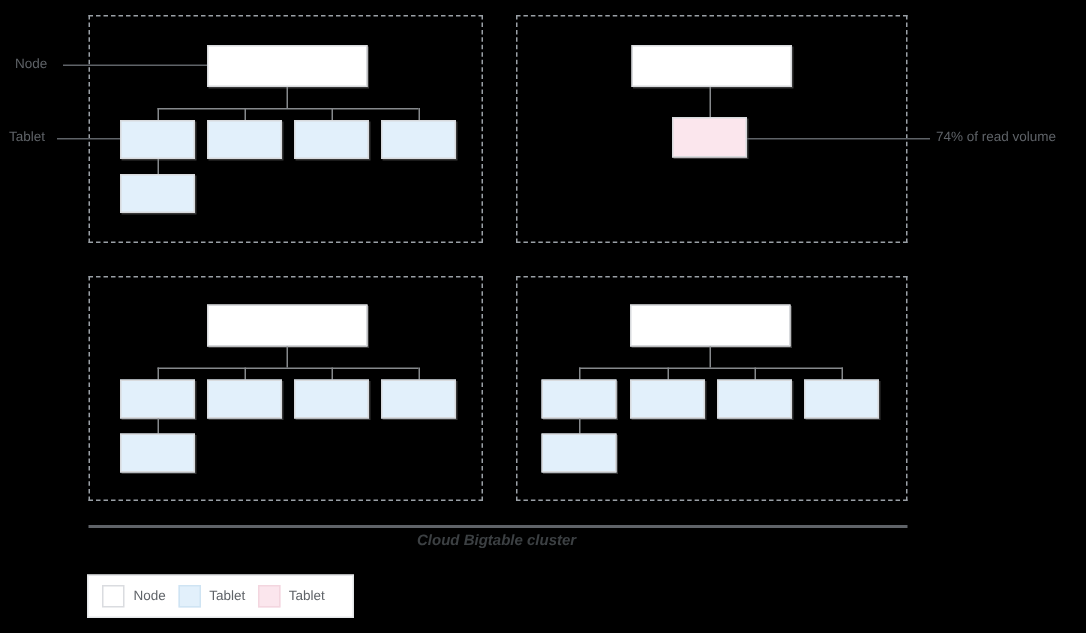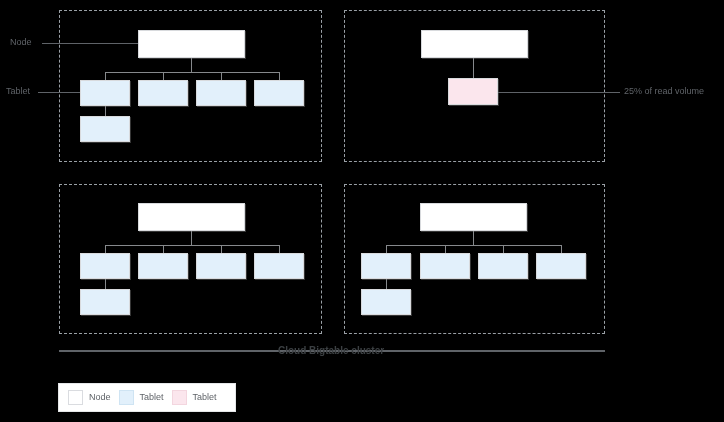--- a/index.html
+++ b/index.html
@@ -154,21 +154,21 @@
 
   <div class="panel" style="left:344px; top:10px; width:261px; height:152px;"></div>
 
   <div class="box node" style="left:421px; top:30px; width:107px; height:28px;"></div>
 
   <div class="line-v thin" style="left:473px; top:58px; height:20px;"></div>
 
   <div class="box hot" style="left:448px; top:78px; width:50px; height:27px;"></div>
 
   <div class="line-h" style="left:498px; top:92px; width:122px;"></div>
-  <div class="right-label" style="left:624px; top:86px;">25% of read volume</div>
+  <div class="right-label" style="left:624px; top:86px;">74% of read volume</div>
 
   <div class="panel" style="left:59px; top:184px; width:263px; height:150px;"></div>
 
   <div class="box node" style="left:138px; top:203px; width:107px; height:28px;"></div>
 
   <div class="line-v thin" style="left:191px; top:231px; height:14px;"></div>
   <div class="line-h thin" style="left:105px; top:245px; width:174px;"></div>
   <div class="line-v thin" style="left:105px; top:245px; height:8px;"></div>
   <div class="line-v thin" style="left:163px; top:245px; height:8px;"></div>
   <div class="line-v thin" style="left:221px; top:245px; height:8px;"></div>
@@ -195,21 +195,21 @@
 
   <div class="box tablet" style="left:361px; top:253px; width:50px; height:26px;"></div>
   <div class="box tablet" style="left:420px; top:253px; width:50px; height:26px;"></div>
   <div class="box tablet" style="left:478px; top:253px; width:50px; height:26px;"></div>
   <div class="box tablet" style="left:536px; top:253px; width:50px; height:26px;"></div>
 
   <div class="line-v thin" style="left:386px; top:279px; height:10px;"></div>
   <div class="box tablet" style="left:361px; top:289px; width:50px; height:26px;"></div>
 
   <div class="cluster-rule" style="left:59px; top:350px; width:546px;"></div>
-  <div class="cluster-caption" style="left:278px; top:345px;">Cloud Bigtable cluster</div>
+  <div class="cluster-caption" style="left:278px; top:355px;font-style:italic;">Cloud Bigtable cluster</div>
 
   <div class="legend" style="left:58px; top:383px; width:178px; height:29px;">
 
     <div class="legend-entry">
       <span class="legend-swatch node"></span>
       <span class="legend-text">Node</span>
     </div>
 
     <div class="legend-entry">
       <span class="legend-swatch tablet"></span>

